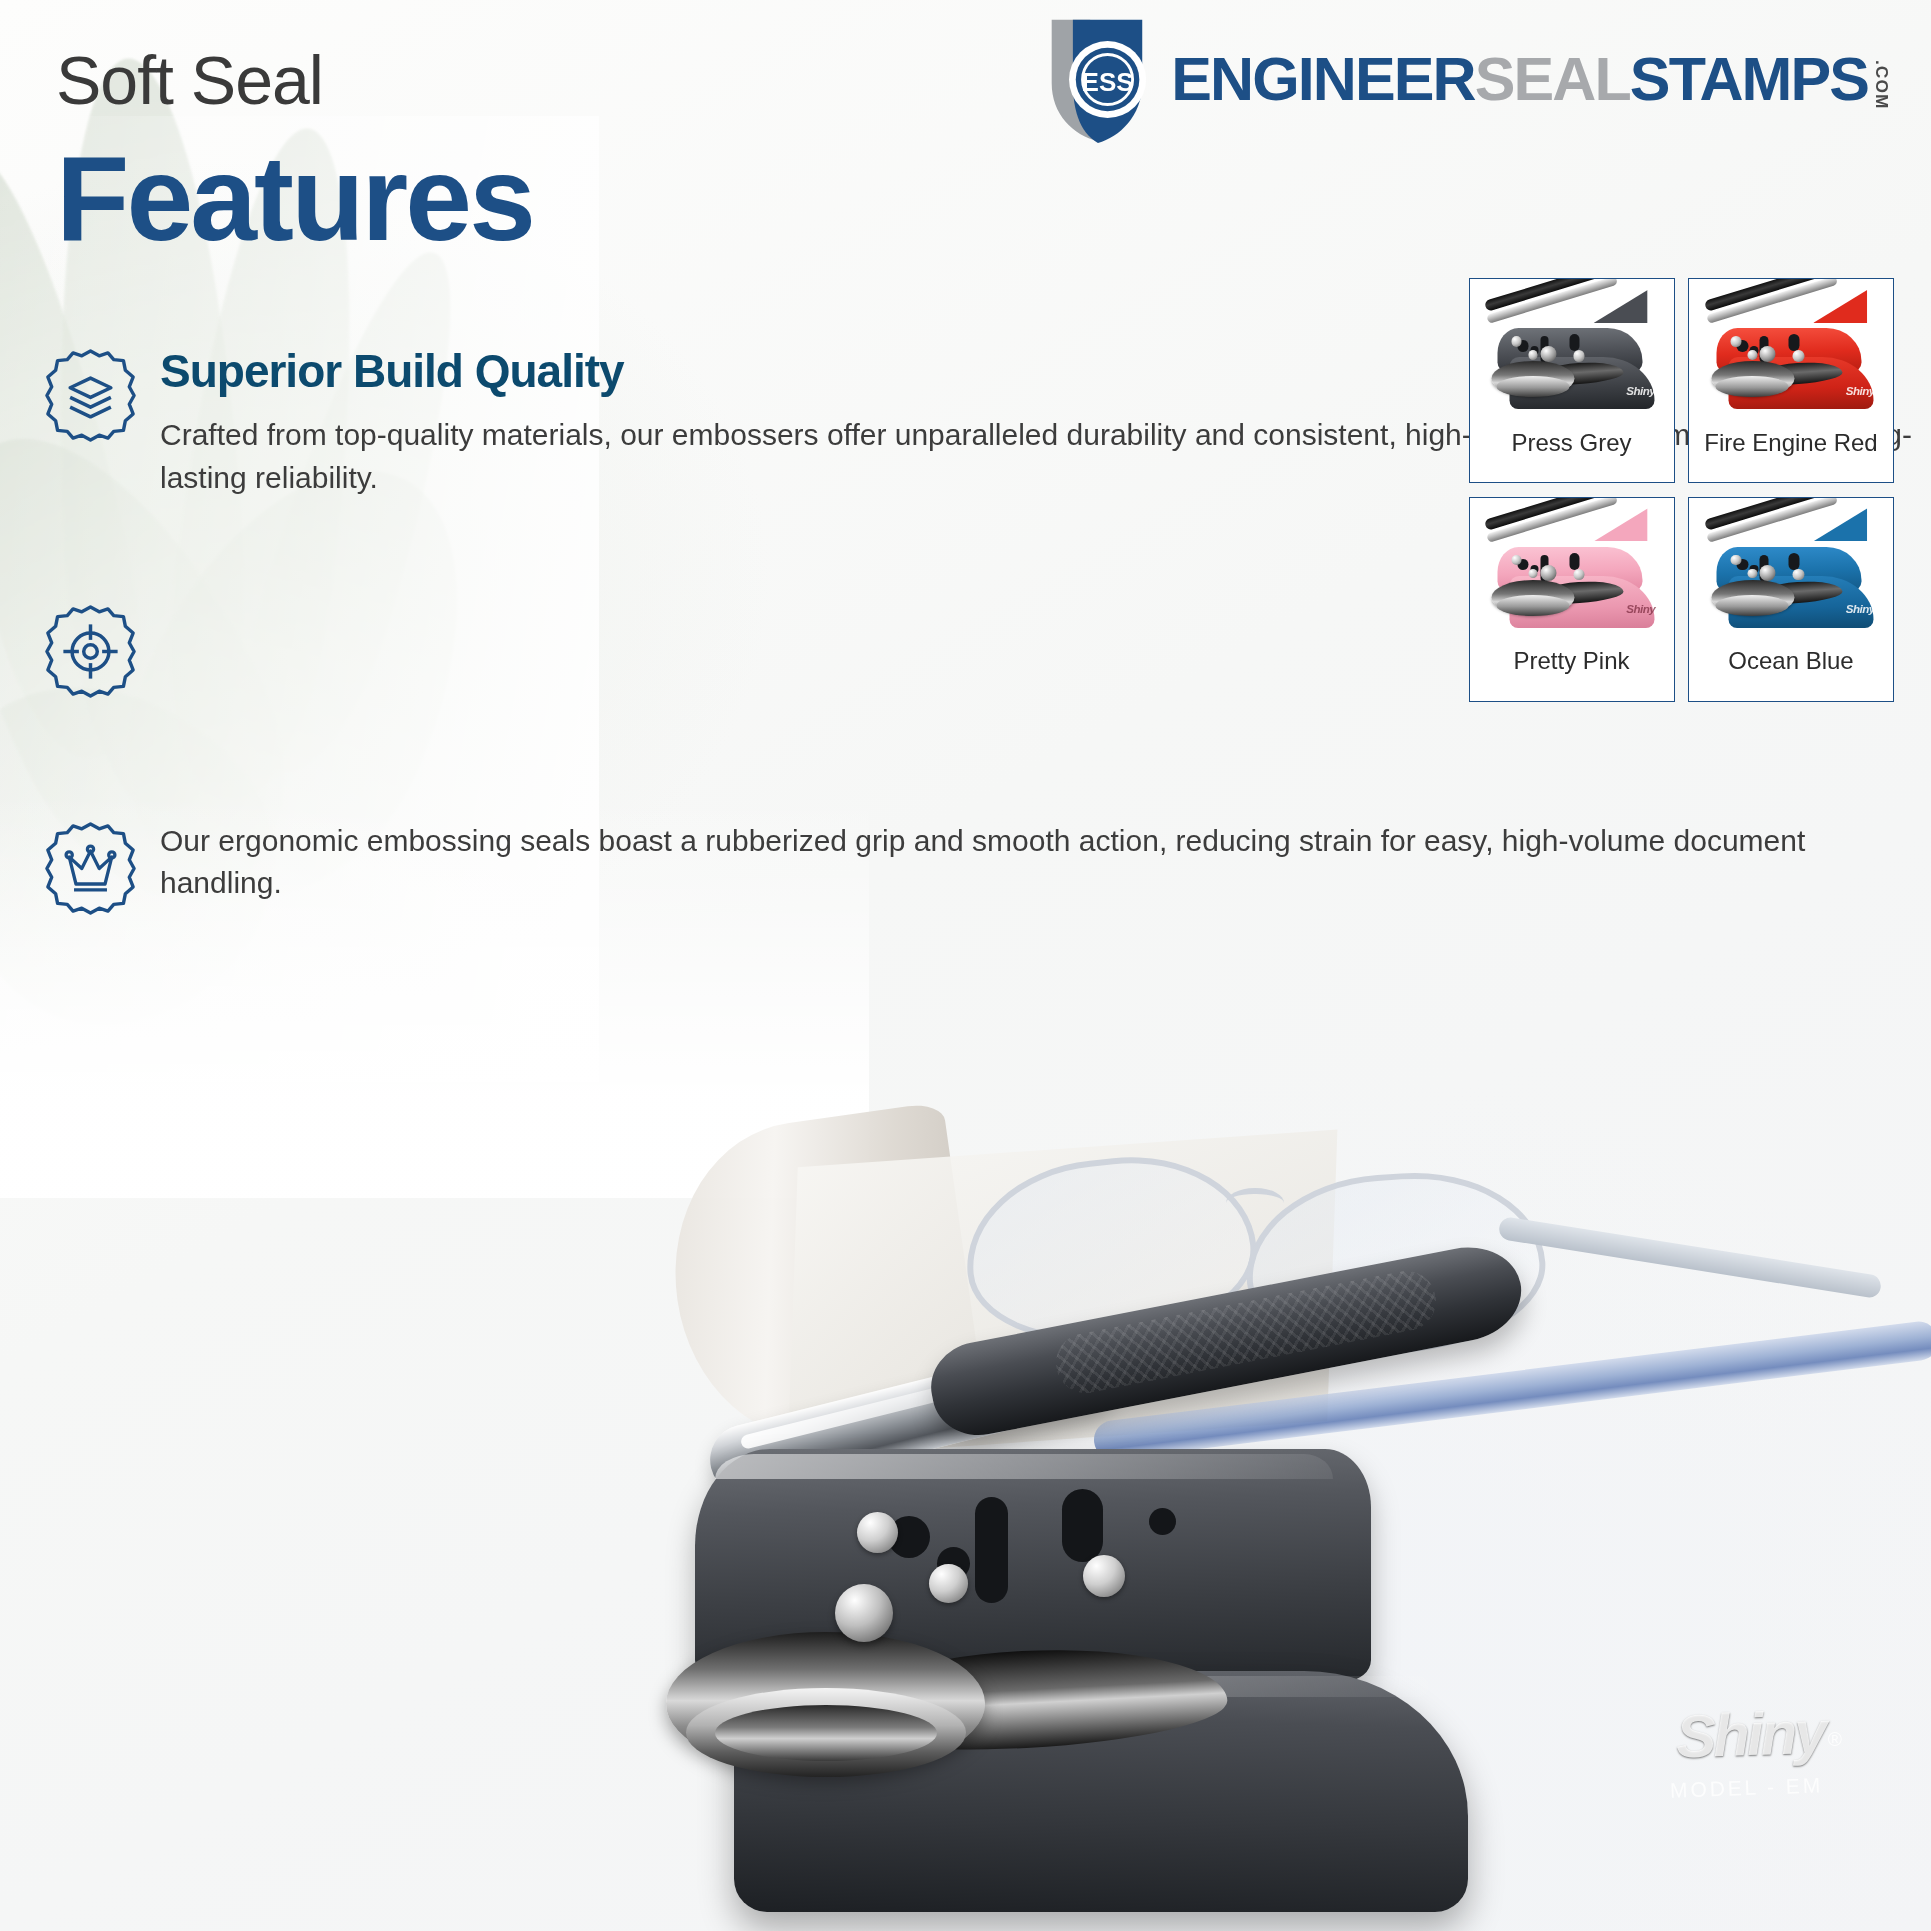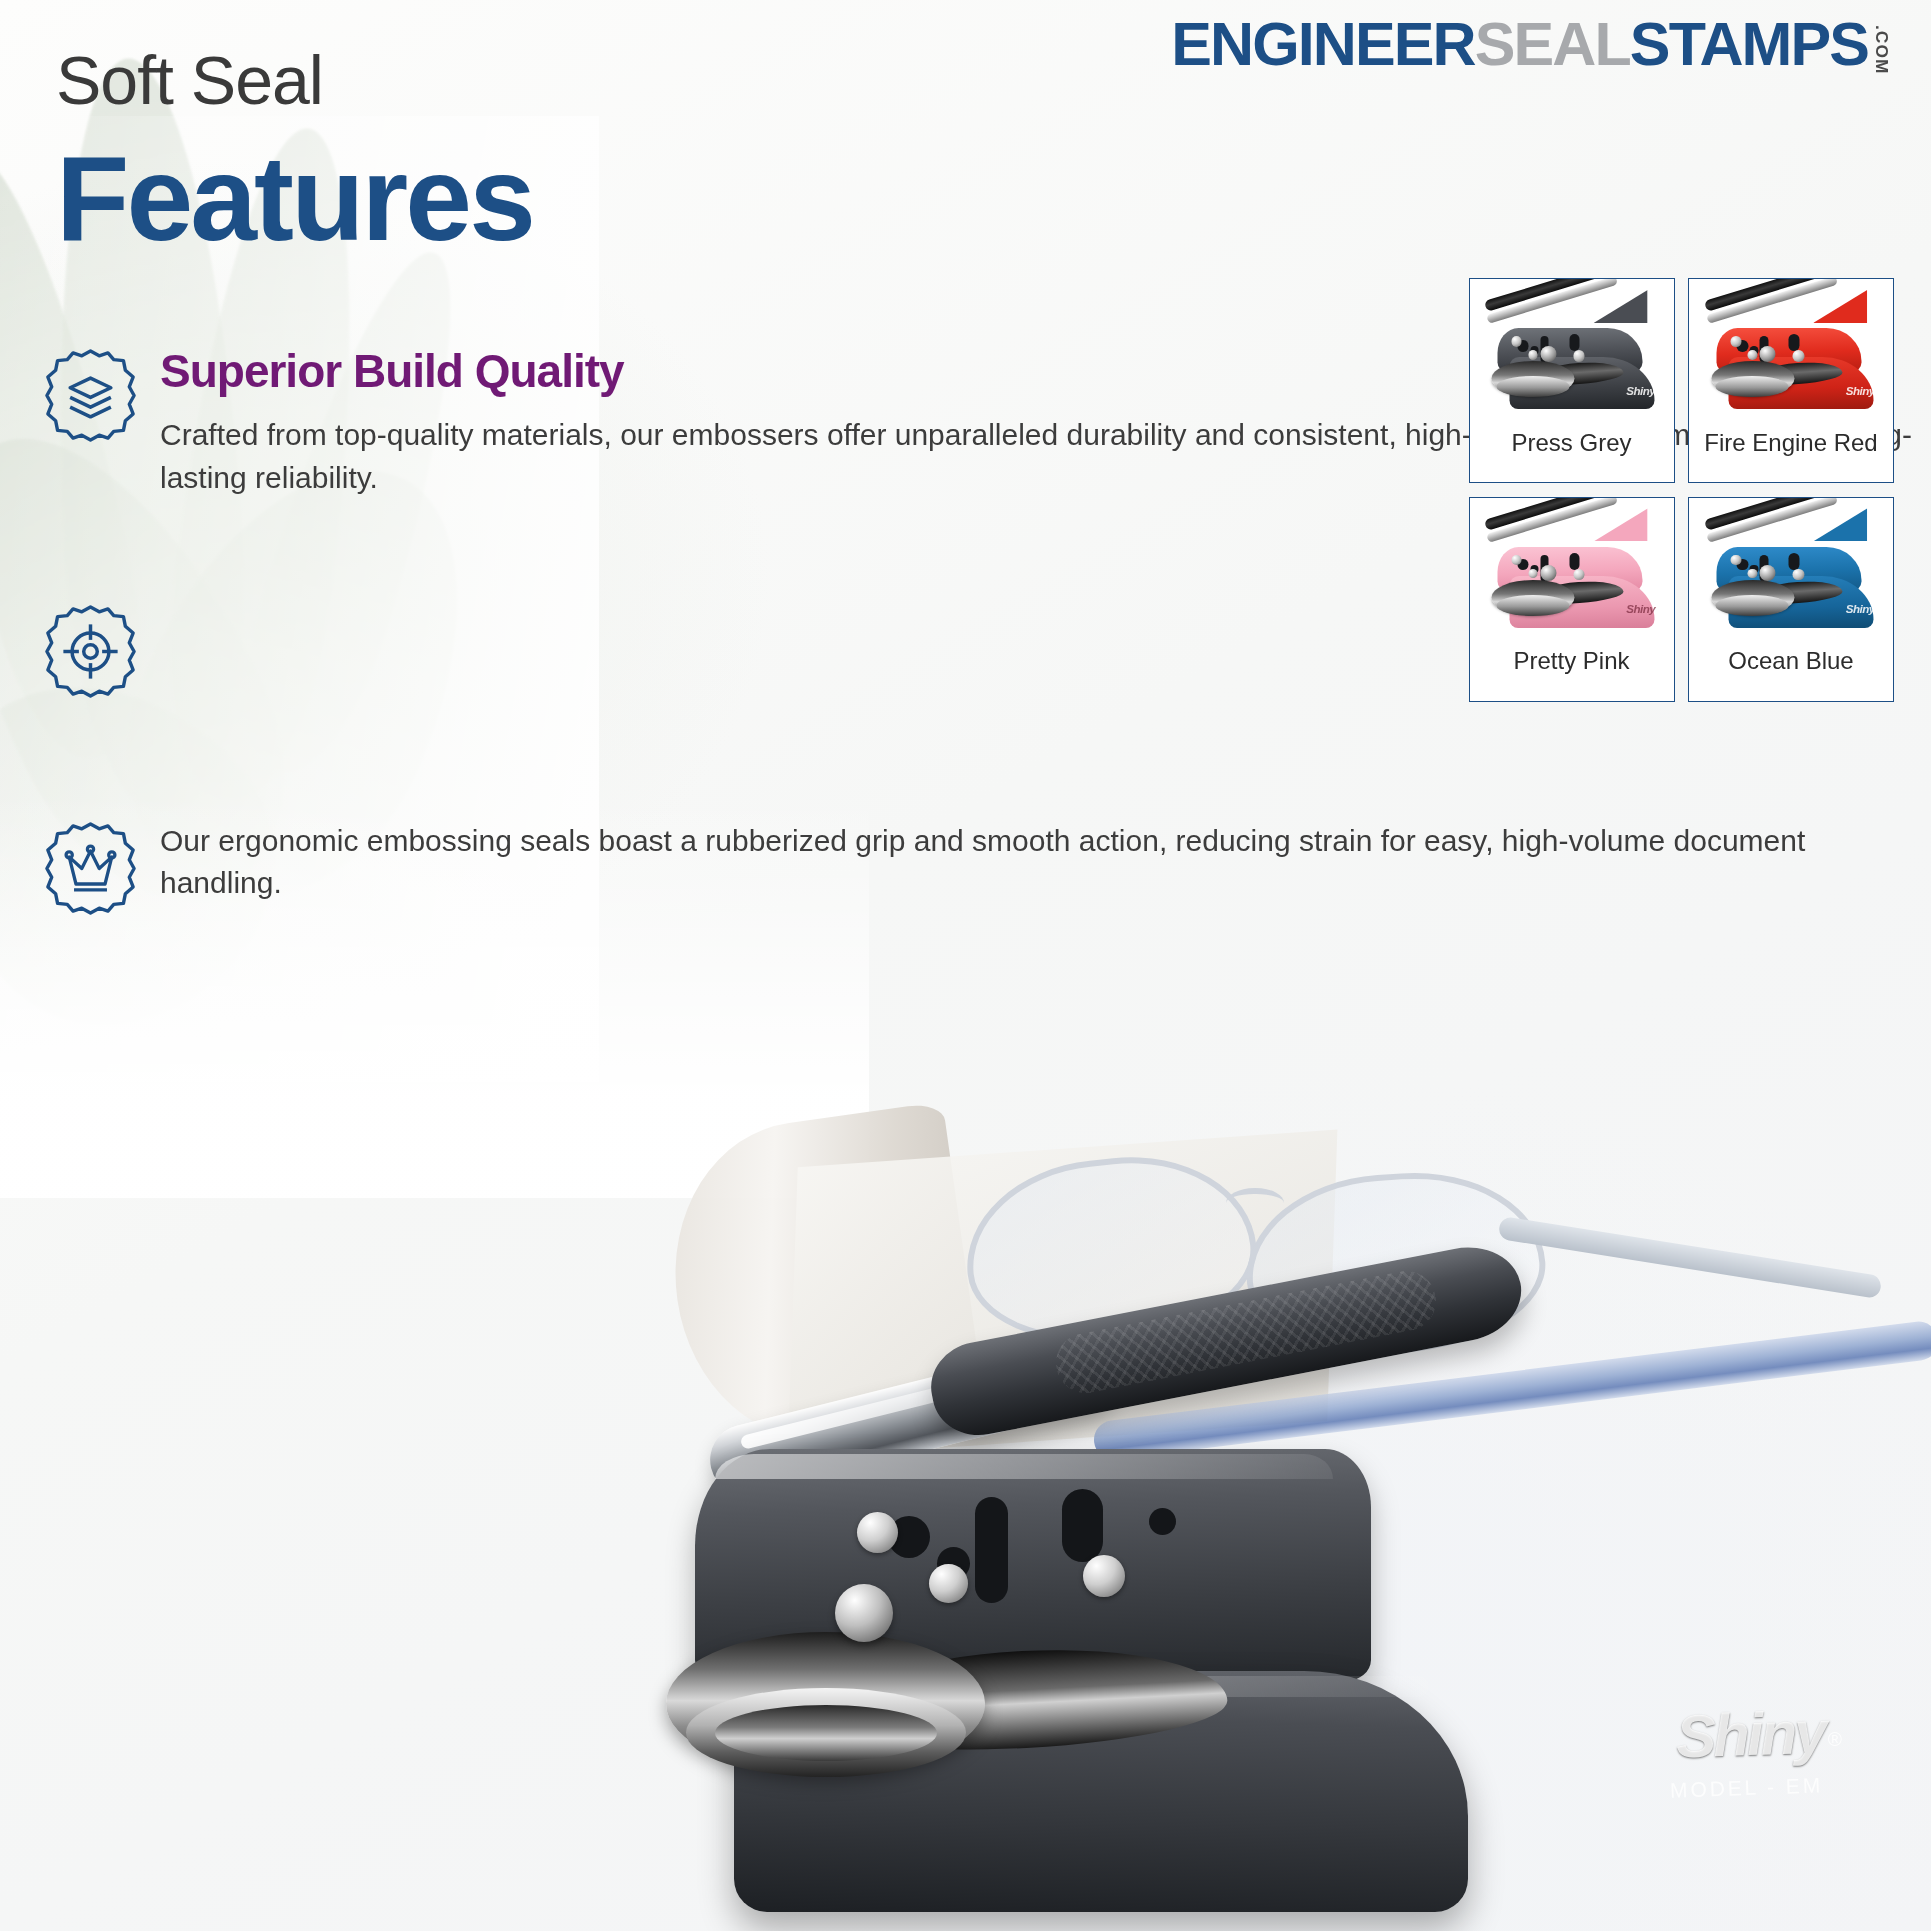--- a/index.html
+++ b/index.html
@@ -62,21 +62,21 @@
   
   #soft-seal { position:absolute; left:56px; top:46px; z-index:5;
     font-size:68px; font-weight:300; color:#3a3a3a; letter-spacing:-1px; line-height:1;}
   #features-title { position:absolute; left:56px; top:135px; z-index:5;
     font-size:120px; font-weight:bold; color:#1d4f86; letter-spacing:-2.9px; line-height:1.05;}
 
   
   .feature { position:absolute; z-index:5; display:flex; gap:23px; align-items:flex-start;}
   .feature .badge { flex:none; width:93px; height:97px; margin-top:3.9px;}
   .feature .ftxt { padding-top:3.9px; }
-  .feature h2 { font-size:46px; font-weight:bold; color:#701a75; letter-spacing:-1px; line-height:1.08; margin-bottom:17.4px; white-space:nowrap;}
+  .feature h2 { font-size:46px; font-weight:bold; color:#0c4a6e; letter-spacing:-1px; line-height:1.08; margin-bottom:17.4px; white-space:nowrap;}
   .feature p { font-size:30px; font-weight:300; color:#3c3c3c; line-height:1.42; }
   #f1 { left:44px; top:343px; }
   #f2 { left:44px; top:599px; }
   #f3 { left:44px; top:816px; }
 
   
   #swatches { position:absolute; right:37px; top:278px; z-index:5;
     display:grid; grid-template-columns:206px 206px; grid-template-rows:205px 205px; gap:13.5px;}
   .sw { border:1.9px solid #1d4f86; background:#fff;
         display:flex; flex-direction:column; align-items:center; justify-content:flex-start; overflow:hidden;}
@@ -201,20 +201,37 @@
   <div class="leaf l3"></div>
   <div class="leaf l4"></div>
   <div class="leaf l5"></div>
   <div class="leaf l6"></div>
   <div class="leaf l7"></div>
   <div class="haze"></div>
   <div class="haze2"></div>
 </div>
 
 <div id="logo">
+  <div class="shield-wrap">
+    <svg width="124" height="131" viewBox="0 0 128 136">
+      <path d="M18 6 H58 C52 24 49 46 49 68 C49 94 55 116 66 132 C40 126 18 104 18 72 Z" fill="#9fa3a7"></path>
+      <path d="M40 6 H112 V72 C112 106 88 128 66 134 C46 122 40 98 40 70 Z" fill="#1d4f86"></path>
+      <g fill="#ffffff">
+        <circle cx="76" cy="68" r="40"></circle>
+      </g>
+      <g fill="#1d4f86">
+        <circle cx="76" cy="68" r="33"></circle>
+      </g>
+      <g stroke="#ffffff" stroke-width="4" fill="none">
+        <circle cx="76" cy="68" r="37" stroke-dasharray="6 6"></circle>
+      </g>
+      <circle cx="76" cy="68" r="26" fill="none" stroke="#ffffff" stroke-width="3"></circle>
+      <text x="76" y="80" font-family="Liberation Sans, sans-serif" font-size="27" font-weight="bold" fill="#ffffff" text-anchor="middle">ESS</text>
+    </svg>
+  </div>
   <div class="logo-text">
     <span class="w blue">ENGINEER</span>
     <span class="w grey">SEAL</span>
     <span class="w blue">STAMPS</span>
     <span class="logo-dotcom">.COM</span>
   </div>
 </div>
 
 <div id="soft-seal">Soft Seal</div>
 <div id="features-title">Features</div>

